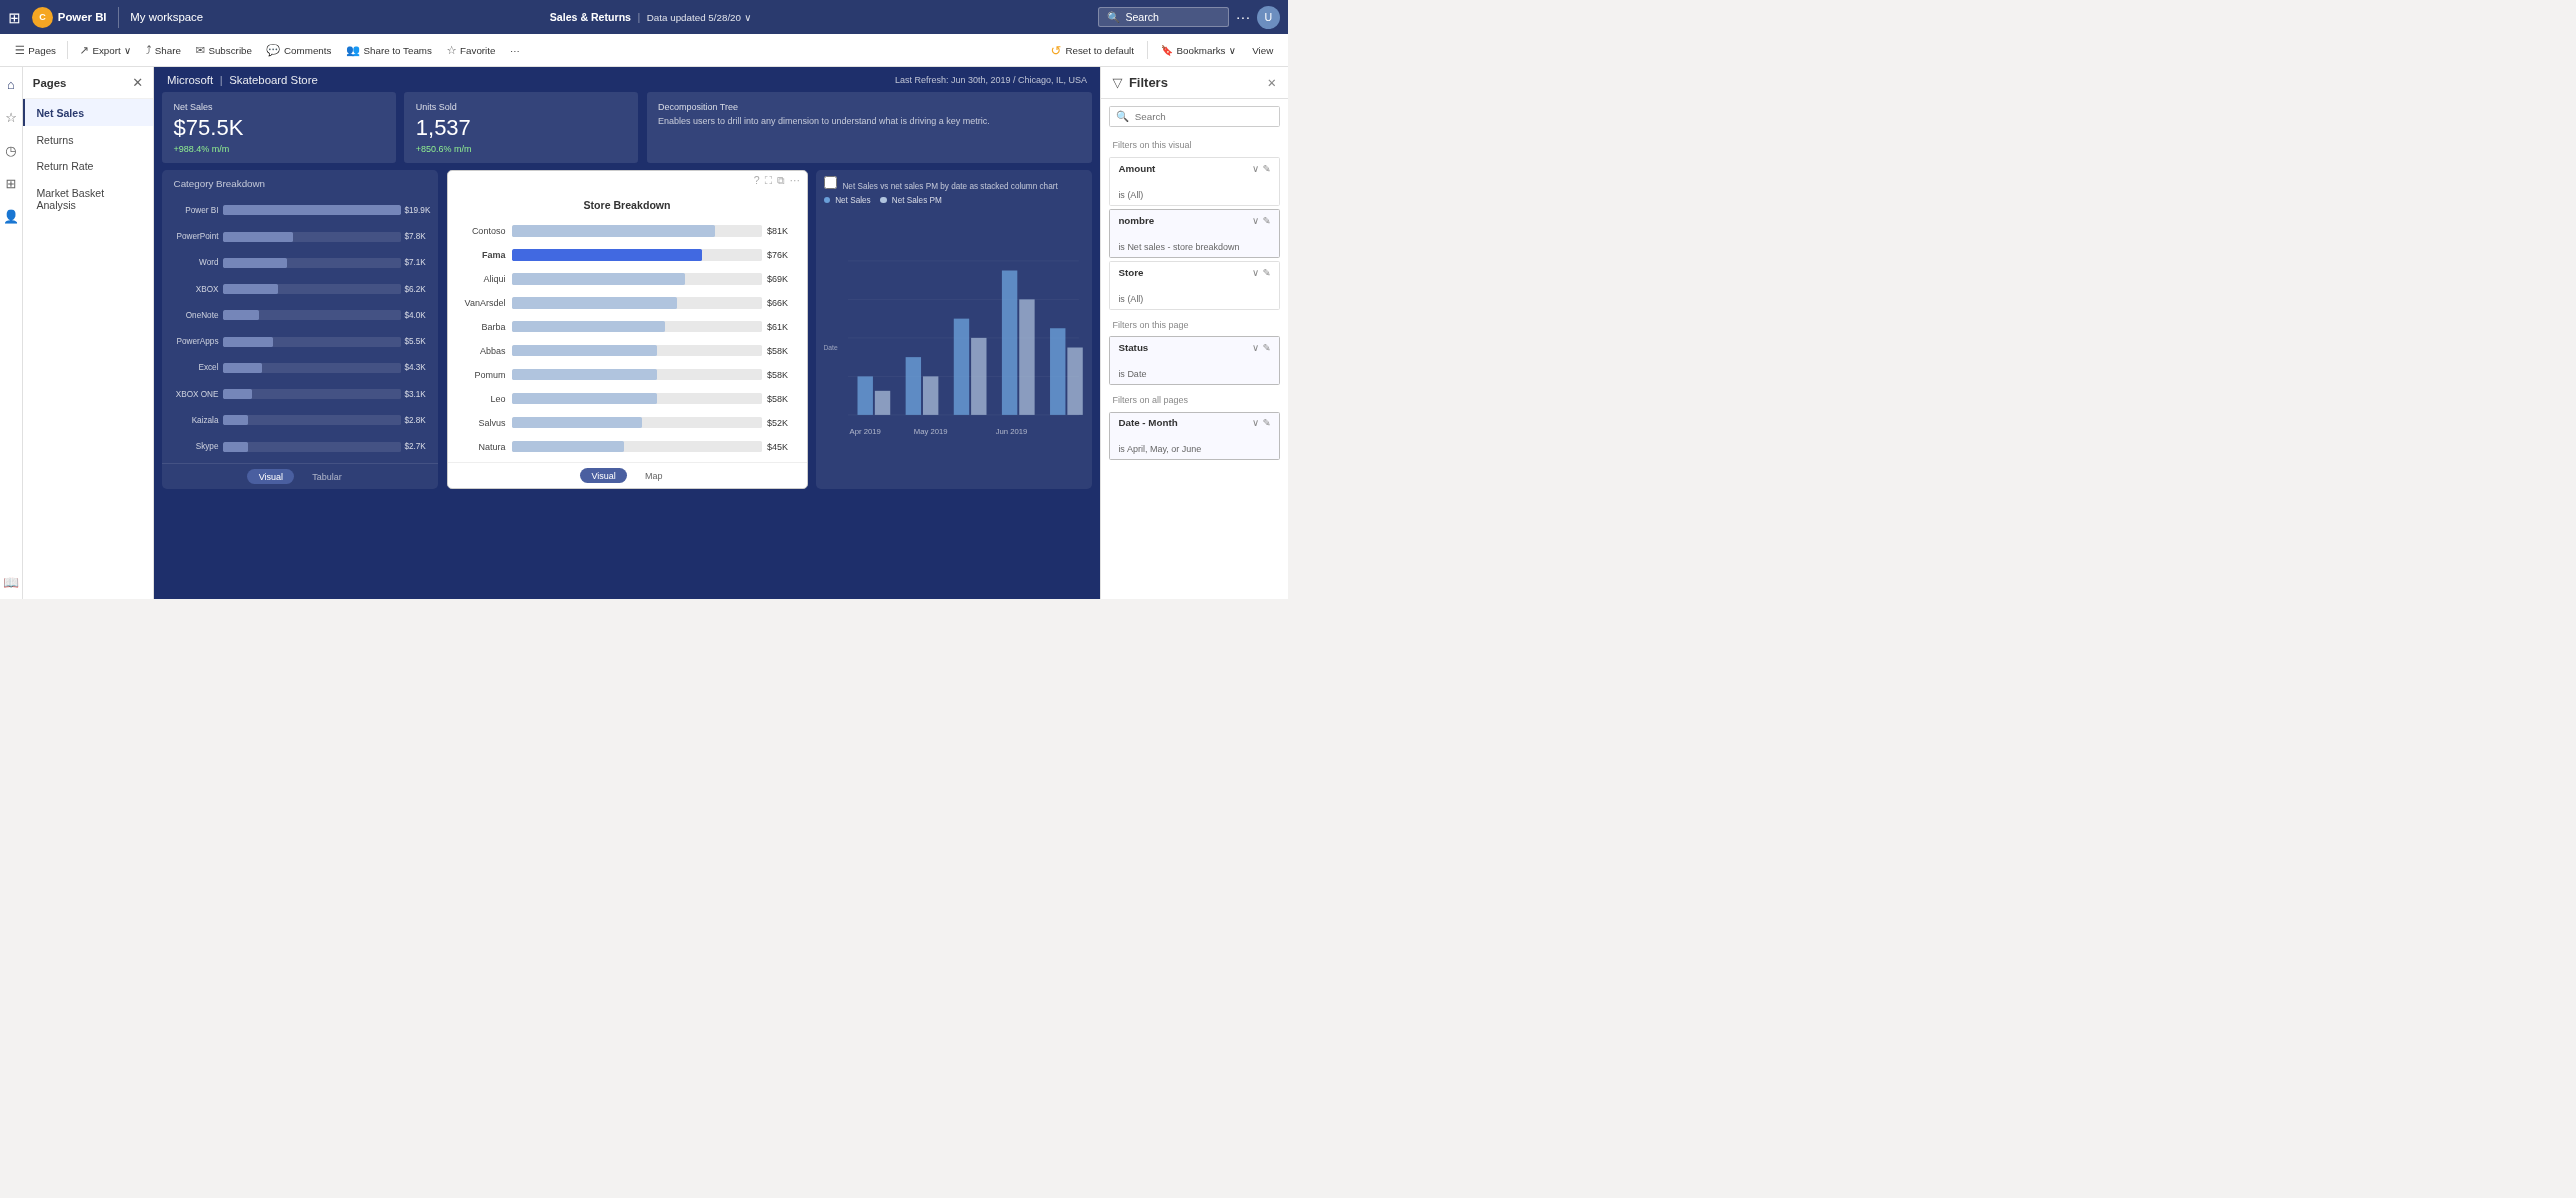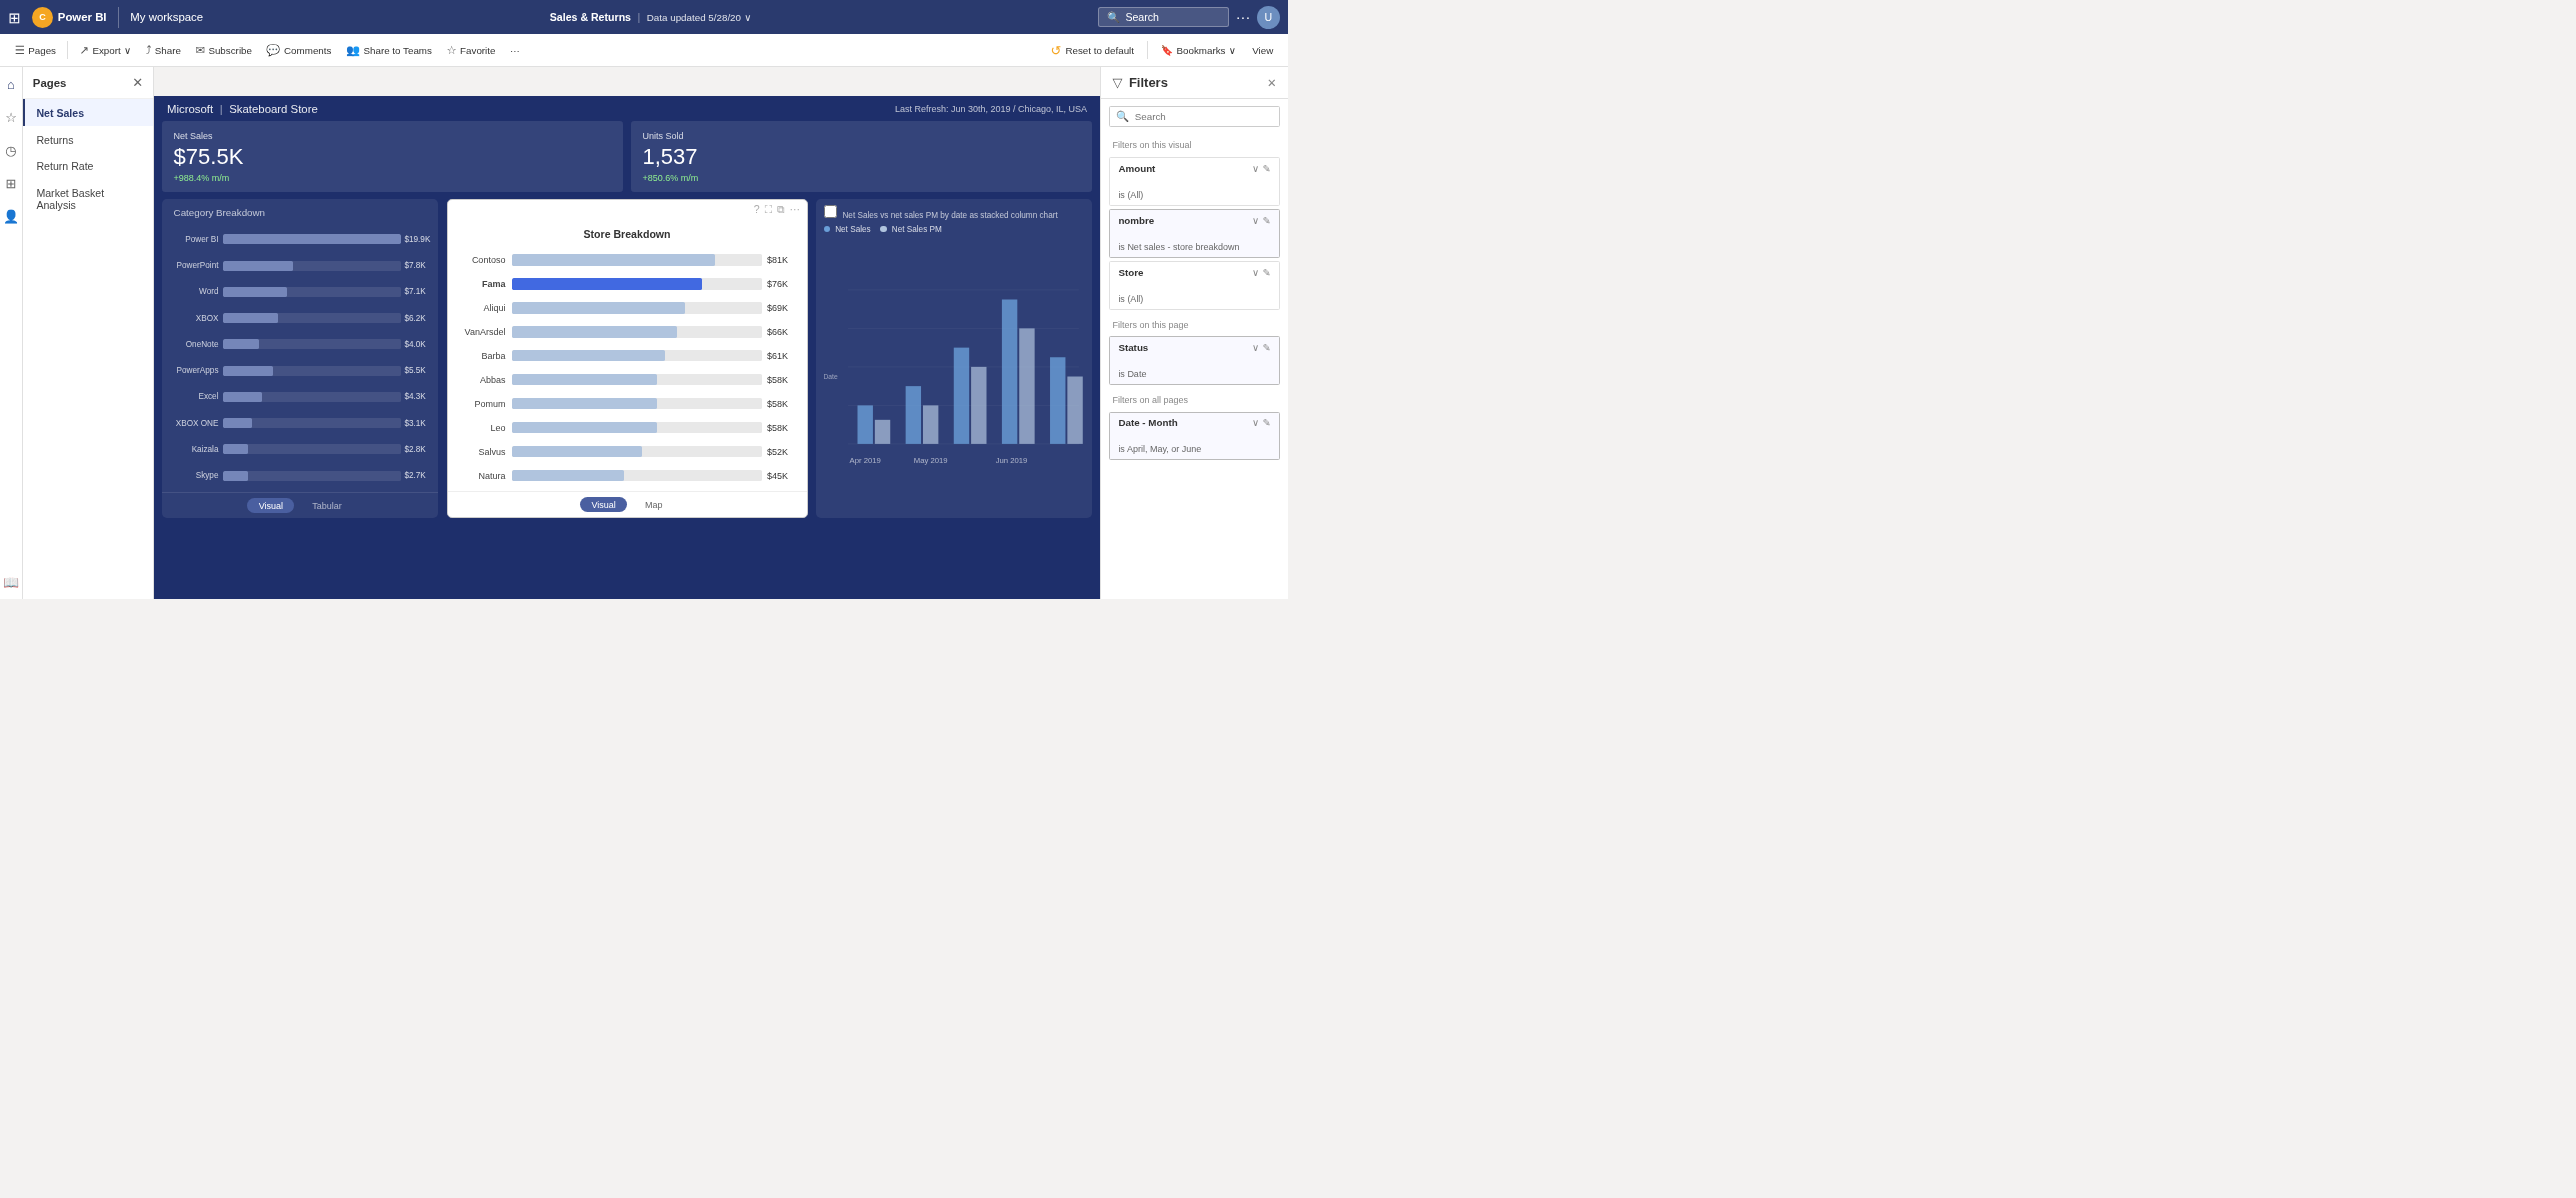--- a/index.html
+++ b/index.html
@@ -43,21 +43,21 @@
 
     
     .pages-panel { width: 131px; background: white; border-right: 0.8px solid #e0e0e0; padding: 0; }
     .pages-header { display: flex; align-items: center; justify-content: space-between; padding: 8.2px 9.8px; border-bottom: 0.8px solid #f0f0f0; }
     .pages-title { font-size: 11.4px; font-weight: 600; color: #333; }
     .pages-close { cursor: pointer; color: #666; font-size: 13px; }
     .page-item { padding: 7.4px 11.4px; font-size: 10.6px; color: #444; cursor: pointer; border-left: 2.5px solid transparent; }
     .page-item.active { color: #2a3a6e; font-weight: 600; border-left: 2.5px solid #2a3a6e; background: #f0f4ff; }
 
     
-    .main-content { flex: 1; background: #1e2f6b; overflow: hidden; position: relative; margin-top: 29px; }
+    .main-content { flex: 1; background: #1e2f6b; overflow: hidden; position: relative; }
     .report-header { display: flex; align-items: center; justify-content: space-between; padding: 6.5px 13px; background: #1e2f6b; }
     .report-breadcrumb { display: flex; align-items: center; gap: 6.5px; color: white; font-size: 11.4px; }
     .report-breadcrumb span { opacity: 0.9; }
     .report-breadcrumb .sep { opacity: 0.5; }
     .report-meta { color: rgba(255,255,255,0.7); font-size: 9px; }
 
     
     .kpi-row { display: flex; gap: 8.2px; padding: 0 8.2px 6.5px 8.2px; }
     .kpi-card { flex: 1; background: rgba(255,255,255,0.1); border-radius: 3.3px; padding: 9.8px 11.4px; color: white; min-height: 57px; }
     .kpi-card.wide { flex: 2; }
@@ -244,20 +244,24 @@
       <div class="kpi-card">
         <div class="kpi-label">Net Sales</div>
         <div class="kpi-value">$75.5K</div>
         <div class="kpi-change">+988.4% m/m</div>
       </div>
       <div class="kpi-card">
         <div class="kpi-label">Units Sold</div>
         <div class="kpi-value">1,537</div>
         <div class="kpi-change">+850.6% m/m</div>
       </div>
+      <div class="kpi-card wide">
+        <div class="kpi-label">Decomposition Tree</div>
+        <div class="kpi-desc">Enables users to drill into any dimension to understand what is driving a key metric.</div>
+      </div>
     </div>
 
     <div class="charts-row">
 
       <div class="chart-card small">
         <div class="chart-title">Category Breakdown</div>
         <div class="chart-body">
           <div id="cat-bars" style="display:flex; flex-direction:column; justify-content:space-around; height:100%;">
               <div class="cat-bar-row">
     <span class="cat-label">Power BI</span>

